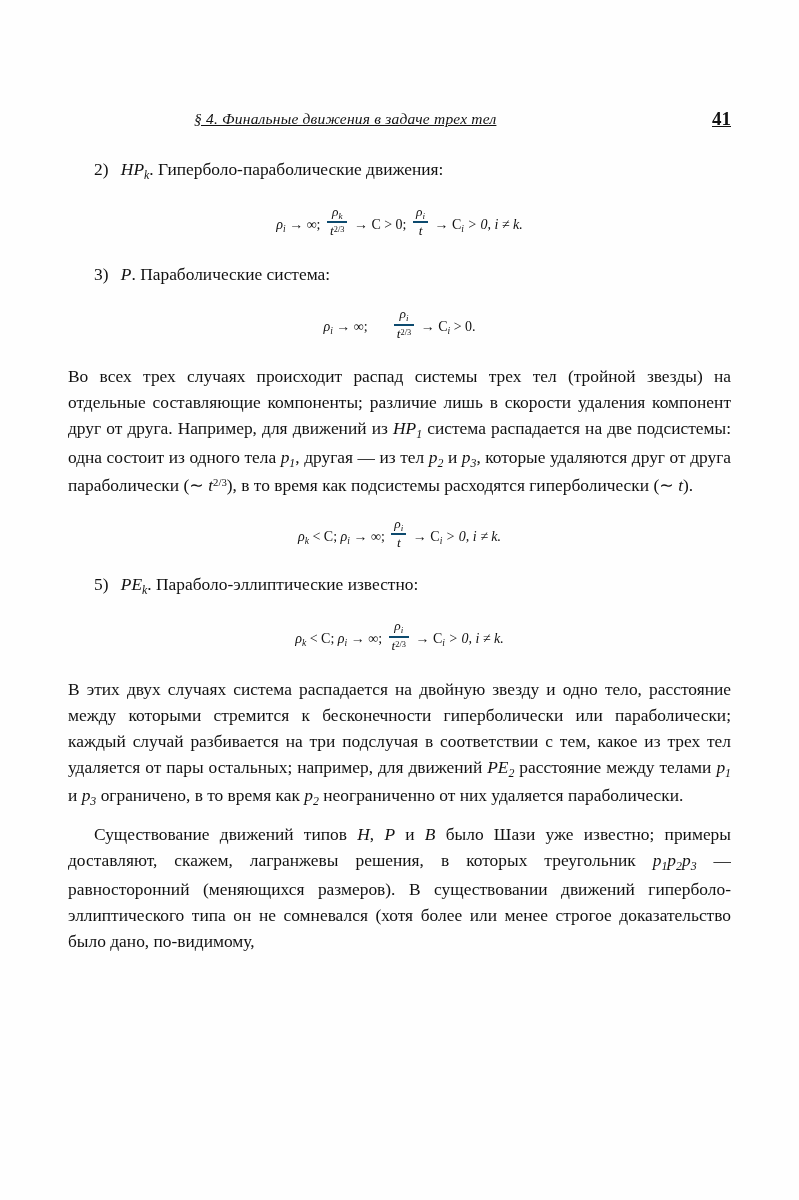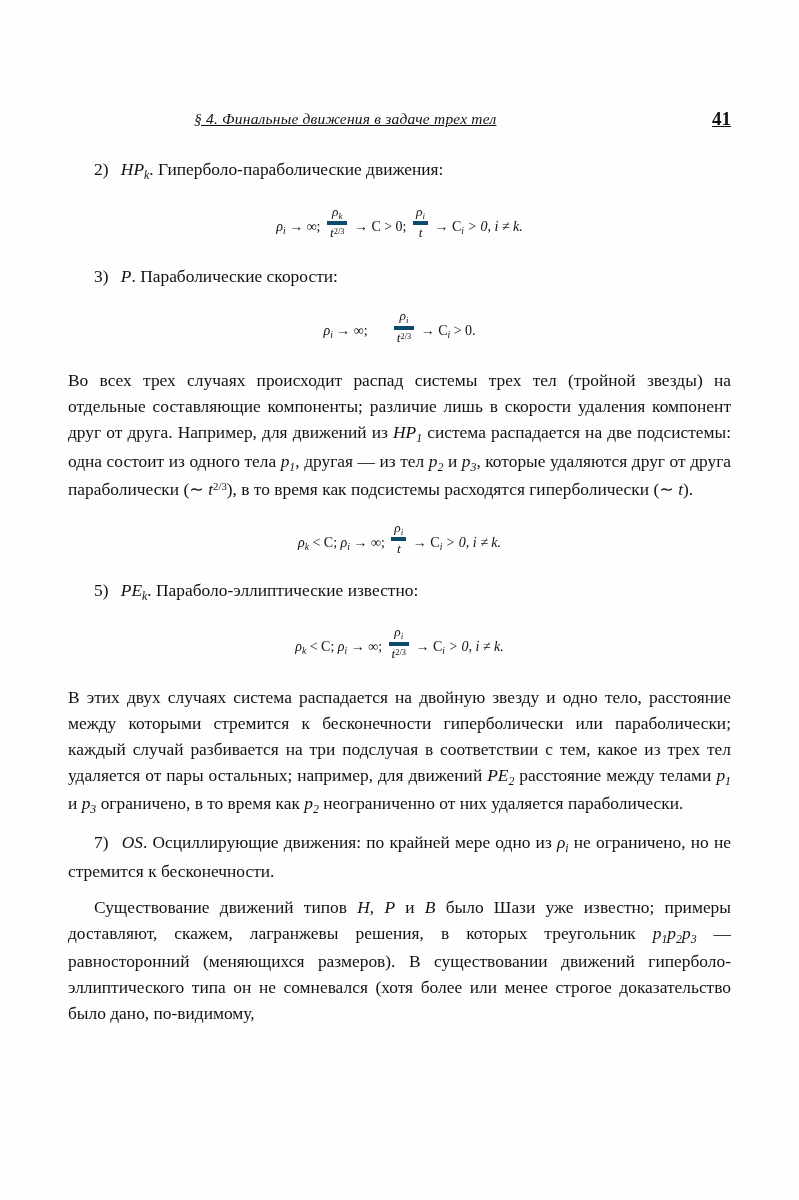--- a/index.html
+++ b/index.html
@@ -84,21 +84,21 @@
     line-height: 1.08;
     margin: 0 3px;
   }
   .frac .num {
     display: block;
     padding: 0 3px;
     font-size: 0.96em;
   }
   .frac .den {
     display: block;
-    border-top: 4px solid #0c4a6e;
+    border-top: 2px solid #0c4a6e;
     padding: 1px 3px 0 3px;
     font-size: 0.96em;
   }
   .tfrac {
     font-size: 0.62em;
     vertical-align: 0.42em;
   }
   .gap { display: inline-block; width: 16px; }
   .gap-sm { display: inline-block; width: 8px; }
   .nb { white-space: nowrap; }
@@ -128,21 +128,21 @@
       <span> → C &gt; 0; </span>
       <span class="frac">
         <span class="num"><span class="math">ρ</span><sub>i</sub></span>
         <span class="den"><span class="math">t</span></span>
       </span>
       <span> → C</span><sub>i</sub><span class="math"> &gt; 0, i ≠ k.</span>
     </div>
 
     <p class="item-line">
       <span>3)</span>
-      <span class="gap-sm"></span><span class="math">P</span><span>. Параболические скорости:</span>
+      <span class="gap-sm"></span><span class="math">P</span><span>. Параболические система:</span>
     </p>
 
     <div class="formula">
       <span class="math">ρ</span><sub>i</sub><span> → ∞;</span>
       <span class="gap"></span>
       <span class="frac">
         <span class="num"><span class="math">ρ</span><sub>i</sub></span>
         <span class="den"><span class="math">t</span><sup class="tfrac">2/3</sup></span>
       </span>
       <span> → C</span><sub>i</sub><span> &gt; 0.</span>
@@ -174,23 +174,19 @@
         <span class="den"><span class="math">t</span><sup class="tfrac">2/3</sup></span>
       </span>
       <span> → C</span><sub>i</sub><span class="math"> &gt; 0, i ≠ k.</span>
     </div>
 
     <p class="para">
       <span>В этих двух случаях система распадается на двойную звезду и одно тело, расстояние между которыми стремится к бесконечности гиперболически или параболически; каждый случай разбивается на три подслучая в соответствии с тем, какое из трех тел удаляется от пары остальных; например, для движений </span><span class="math">PE</span><sub>2</sub><span> расстояние между телами </span><span class="math">p</span><sub>1</sub><span> и </span><span class="math">p</span><sub>3</sub><span> ограничено, в то время как </span><span class="math">p</span><sub>2</sub><span> неограниченно от них удаляется параболически.</span>
     </p>
 
 
-    <p class="indent" style="margin-top:10px">
-      <span>7)</span>
-      <span class="gap-sm"></span><span class="math">OS</span><span>. Осциллирующие движения: по крайней мере одно из </span><span class="math">ρ</span><sub>i</sub><span> не ограничено, но не стремится к бесконечности.</span>
-    </p>
 
     <p class="indent" style="margin-top:10px">
       <span>Существование движений типов </span><span class="math">H</span><span>, </span><span class="math">P</span><span> и </span><span class="math">B</span><span> было Шази уже известно; примеры доставляют, скажем, лагранжевы решения, в которых треугольник </span><span class="math">p</span><sub>1</sub><span class="math">p</span><sub>2</sub><span class="math">p</span><sub>3</sub><span> — равносторонний (меняющихся размеров). В существовании движений гиперболо-эллиптического типа он не сомневался (хотя более или менее строгое доказательство было дано, по-видимому,</span>
     </p>
 
   </div>
 </div>
 
 </body></html>

